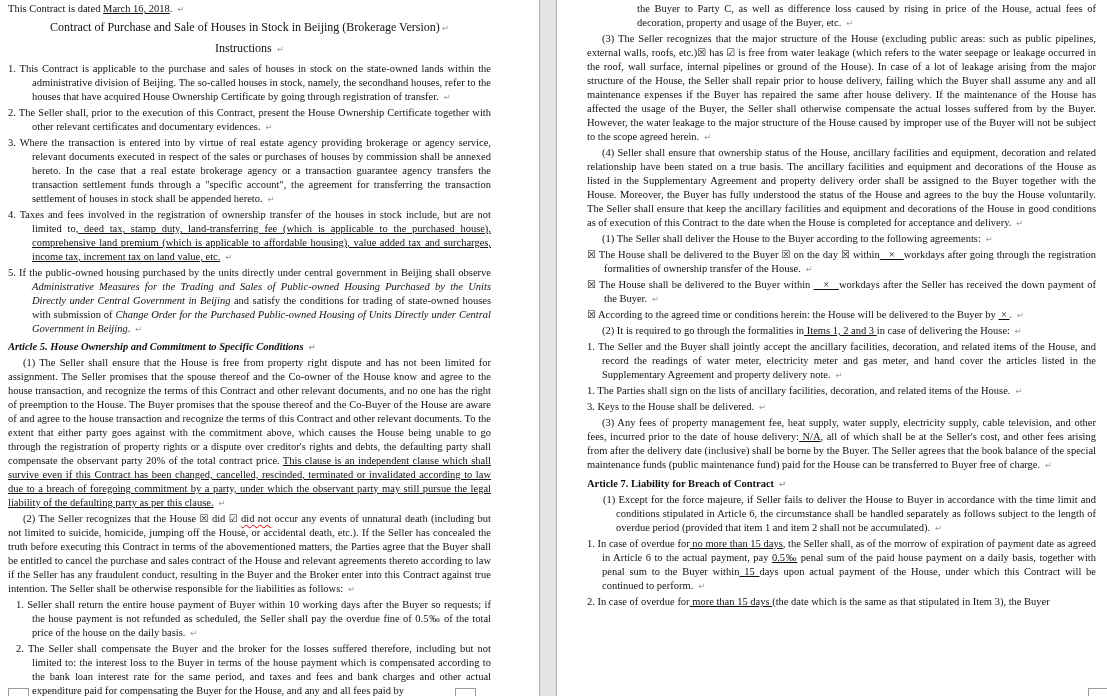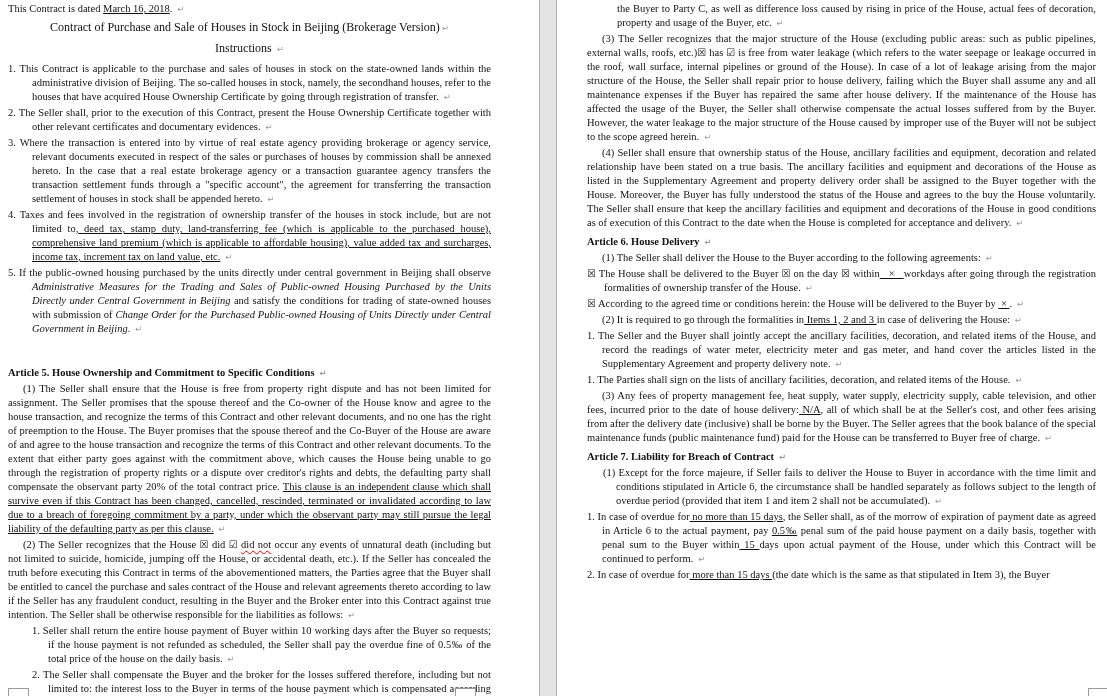--- a/index.html
+++ b/index.html
@@ -17,28 +17,28 @@
   .page-right { left: 556px; width: 551px; border-left: 1px solid #b0b0b0; }
   .page-content { font-size: 10.5px; line-height: 14px; }
   .page-left  .page-content { padding: 2px 48px 0 8px; }
   .page-right .page-content { padding: 2px 12px 0 30px; }
 
   .blk { margin: 0 0 2px; text-align: justify; }
   .line { text-align: left; }
   .title    { text-align: center; font-weight: normal; font-size: 12px; margin: 4px 0 6px; }
   .subtitle { text-align: center; font-weight: normal; font-size: 12px; margin: 0 0 6px; }
   .heading  { text-align: left; font-weight: bold; margin: 5px 0 2px; }
-  .gap-top  { margin-top: 30px; }
+  .gap-top  { margin-top: 4px; font-style: italic; }
   .para      { text-indent: 15px; }
   .para-hang { padding-left: 29px; text-indent: -13px; }
   .ins-li    { padding-left: 24px; text-indent: -24px; }
-  .inner-li  { margin-left: 24px; padding-left: 16px; text-indent: -16px; }
+  .inner-li  { margin-left: 8px; padding-left: 16px; text-indent: -16px; }
   .num-li    { padding-left: 15px; text-indent: -15px; }
   .cb-li     { padding-left: 17px; text-indent: -17px; }
-  .cont      { margin-left: 30px; }
+  .cont      { margin-left: 50px; }
 
   .u  { text-decoration: underline; }
   .bu { font-weight: normal; text-decoration: underline; }
   .i  { font-style: italic; }
   .sq { text-decoration-line: underline; text-decoration-style: wavy;
         text-decoration-color: #e00000; text-decoration-thickness: 1px;
         text-underline-offset: 2px; }
   .cb { font-family: "DejaVu Sans", sans-serif; font-size: 10px; }
   .pmark { color: #999; font-size: 8.5px; font-family: "DejaVu Sans", sans-serif; margin-left: 2px; }
 
@@ -71,27 +71,28 @@
         <div class="blk inner-li"><span>2. The Seller shall compensate the Buyer and the broker for the losses suffered therefore, including but not limited to: the interest loss to the Buyer in terms of the house payment which is compensated according to the bank loan interest rate for the same period, and taxes and fees and bank charges and other actual expenditure paid for compensating the Buyer for the House, and any and all fees paid by</span></div>
       </div>
     <div class="footer-frame ff-a"></div>
     <div class="footer-frame ff-b"></div>
   </div>
   <div class="page page-right">
     <div class="page-content">
         <div class="blk cont"><span>the Buyer to Party C, as well as difference loss caused by rising in price of the House, actual fees of decoration, property and usage of the Buyer, etc. </span><span class="pmark">↵</span></div>
         <div class="blk para"><span>(3) The Seller recognizes that the major structure of the House (excluding public areas: such as public pipelines, external walls, roofs, etc.)</span><span class="cb">☒</span><span> has </span><span class="cb">☑</span><span> is free from water leakage (which refers to the water seepage or leakage occurred in the roof, wall surface, internal pipelines or ground of the House). In case of a lot of leakage arising from the major structure of the House, the Seller shall repair prior to house delivery, failing which the Buyer shall assume any and all maintenance expenses if the Buyer has repaired the same after house delivery. If the maintenance of the House has affected the usage of the Buyer, the Seller shall otherwise compensate the actual losses suffered from by the Buyer. However, the water leakage to the major structure of the House caused by improper use of the Buyer will not be subject to the scope agreed herein. </span><span class="pmark">↵</span></div>
         <div class="blk para"><span>(4) Seller shall ensure that ownership status of the House, ancillary facilities and equipment, decoration and related relationship have been stated on a true basis. The ancillary facilities and equipment and decorations of the House as listed in the Supplementary Agreement and property delivery order shall be assigned to the Buyer together with the House. Moreover, the Buyer has fully understood the status of the House and agrees to the buy the House voluntarily. The Seller shall ensure that keep the ancillary facilities and equipment and decorations of the House in good conditions as of execution of this Contract to the date when the House is completed for acceptance and delivery. </span><span class="pmark">↵</span></div>
-        <div class="blk heading"><span>Article 6. House Delivery </span><span class="pmark">↵</span></div>
         <div class="blk para"><span>(1) The Seller shall deliver the House to the Buyer according to the following agreements: </span><span class="pmark">↵</span></div>
         <div class="blk cb-li"><span class="cb">☒</span><span> The House shall be delivered to the Buyer </span><span class="cb">☒</span><span> on the day </span><span class="cb">☒</span><span> within</span><span class="u">&nbsp;&nbsp;&nbsp;×&nbsp;&nbsp;&nbsp;</span><span>workdays after going through the registration formalities of ownership transfer of the House. </span><span class="pmark">↵</span></div>
+        <div class="blk cb-li"><span class="cb">☒</span><span> The House shall be delivered to the Buyer within </span><span class="u">&nbsp;&nbsp;&nbsp;×&nbsp;&nbsp;&nbsp;</span><span>workdays after the Seller has received the down payment of the Buyer. </span><span class="pmark">↵</span></div>
         <div class="blk cb-li"><span class="cb">☒</span><span> According to the agreed time or conditions herein: the House will be delivered to the Buyer by </span><span class="u">&nbsp;×&nbsp;</span><span>. </span><span class="pmark">↵</span></div>
         <div class="blk para"><span>(2) It is required to go through the formalities in</span><span class="bu"> Items 1, 2 and 3 </span><span>in case of delivering the House: </span><span class="pmark">↵</span></div>
         <div class="blk num-li"><span>1. The Seller and the Buyer shall jointly accept the ancillary facilities, decoration, and related items of the House, and record the readings of water meter, electricity meter and gas meter, and hand cover the articles listed in the Supplementary Agreement and property delivery note. </span><span class="pmark">↵</span></div>
         <div class="blk num-li"><span>1. The Parties shall sign on the lists of ancillary facilities, decoration, and related items of the House. </span><span class="pmark">↵</span></div>
+        <div class="blk num-li"><span>3. Keys to the House shall be delivered. </span><span class="pmark">↵</span></div>
         <div class="blk para"><span>(3) Any fees of property management fee, heat supply, water supply, electricity supply, cable television, and other fees, incurred prior to the date of house delivery:</span><span class="u"> N/A</span><span>, all of which shall be at the Seller's cost, and other fees arising from after the delivery date (inclusive) shall be borne by the Buyer. The Seller agrees that the book balance of the special maintenance funds (public maintenance fund) paid for the House can be transferred to Buyer free of charge. </span><span class="pmark">↵</span></div>
         <div class="blk heading"><span>Article 7. Liability for Breach of Contract </span><span class="pmark">↵</span></div>
         <div class="blk para-hang"><span>(1) Except for the force majeure, if Seller fails to deliver the House to Buyer in accordance with the time limit and conditions stipulated in Article 6, the circumstance shall be handled separately as follows subject to the length of overdue period (provided that item 1 and item 2 shall not be accumulated). </span><span class="pmark">↵</span></div>
         <div class="blk num-li"><span>1. In case of overdue for</span><span class="u"> no more than 15 days</span><span>, the Seller shall, as of the morrow of expiration of payment date as agreed in Article 6 to the actual payment, pay </span><span class="u">0.5‰</span><span> penal sum of the paid house payment on a daily basis, together with penal sum to the Buyer within</span><span class="u">&nbsp;15&nbsp;</span><span>days upon actual payment of the House, under which this Contract will be continued to perform. </span><span class="pmark">↵</span></div>
         <div class="blk num-li"><span>2. In case of overdue for</span><span class="u"> more than 15 days </span><span>(the date which is the same as that stipulated in Item 3), the Buyer</span></div>
       </div>
     <div class="footer-frame ff-c"></div>
   </div>
 </div>
 

